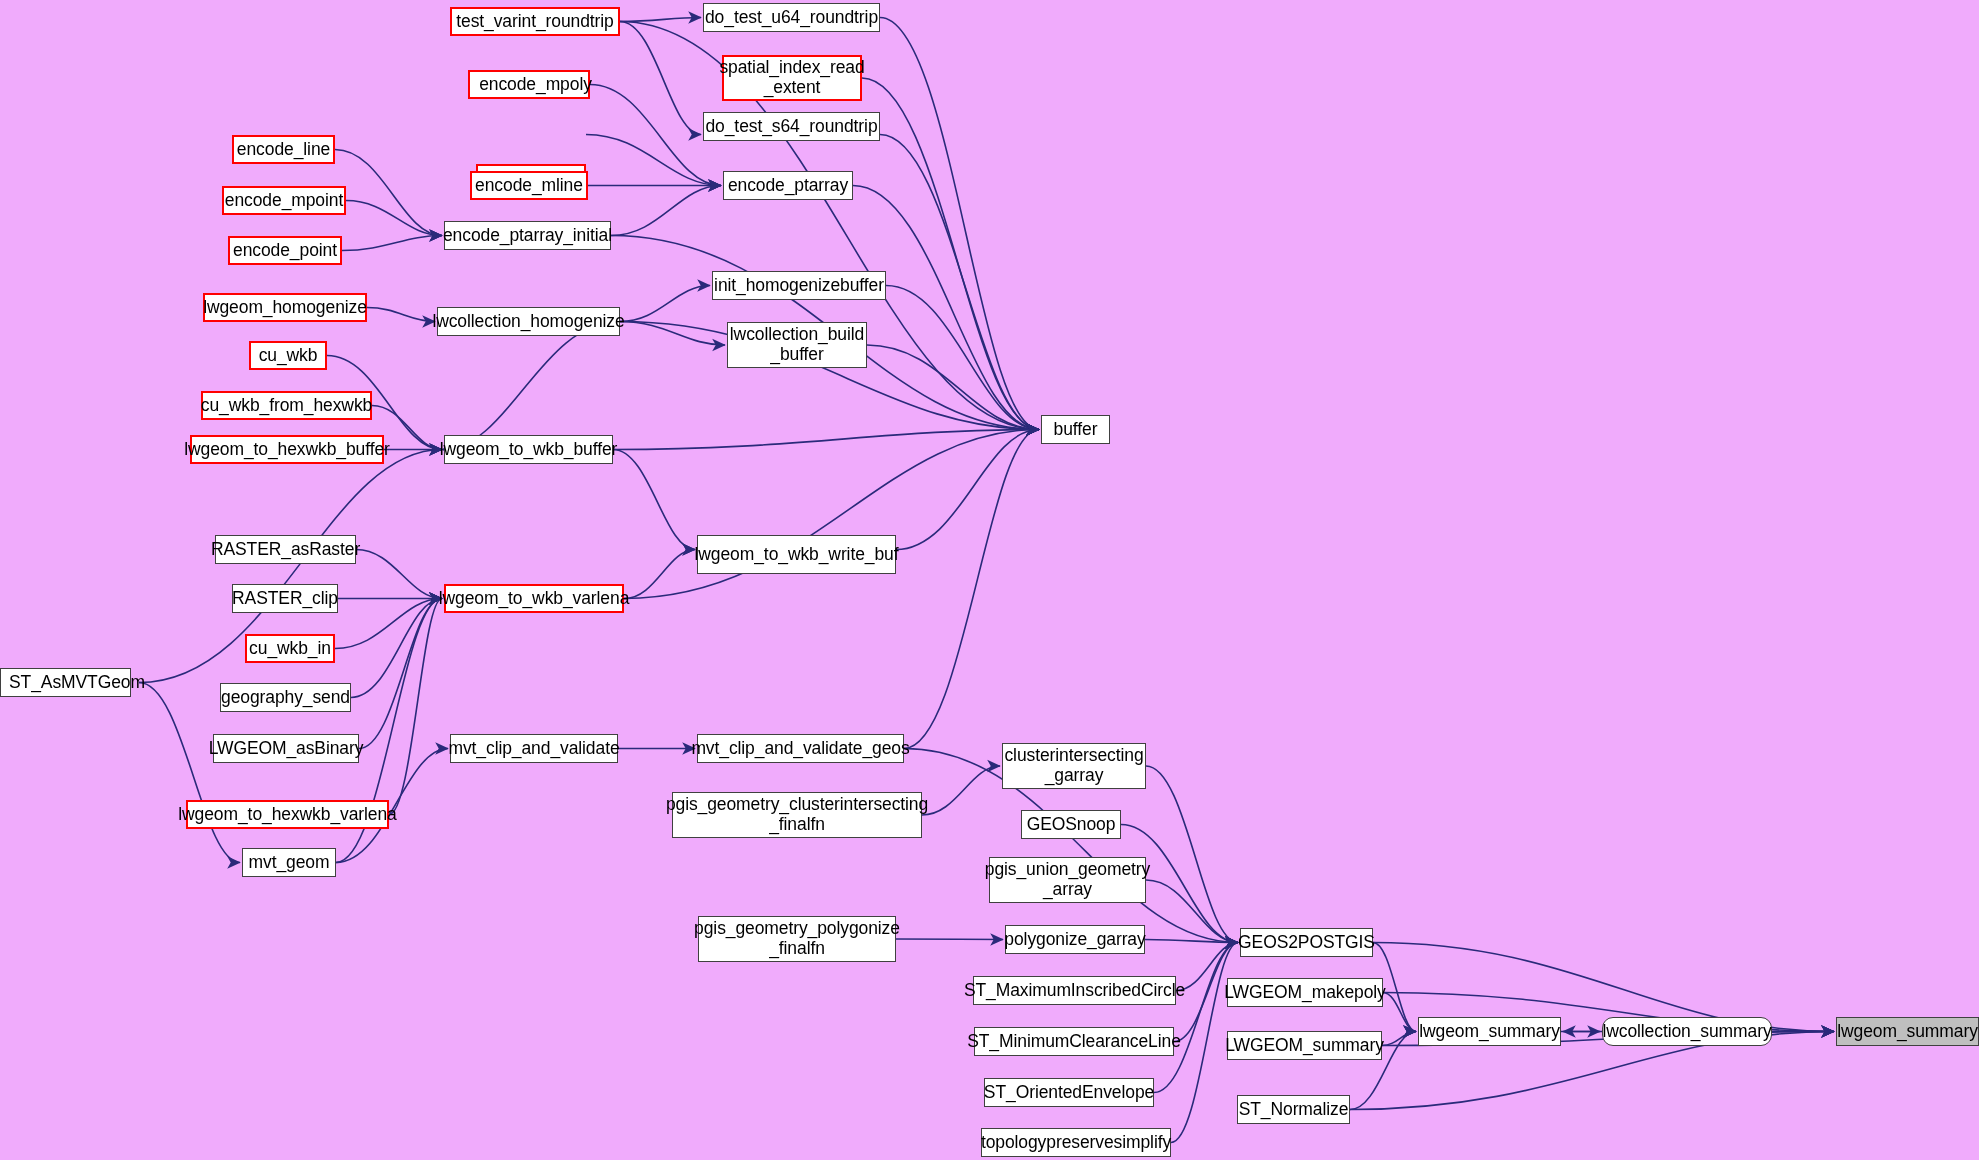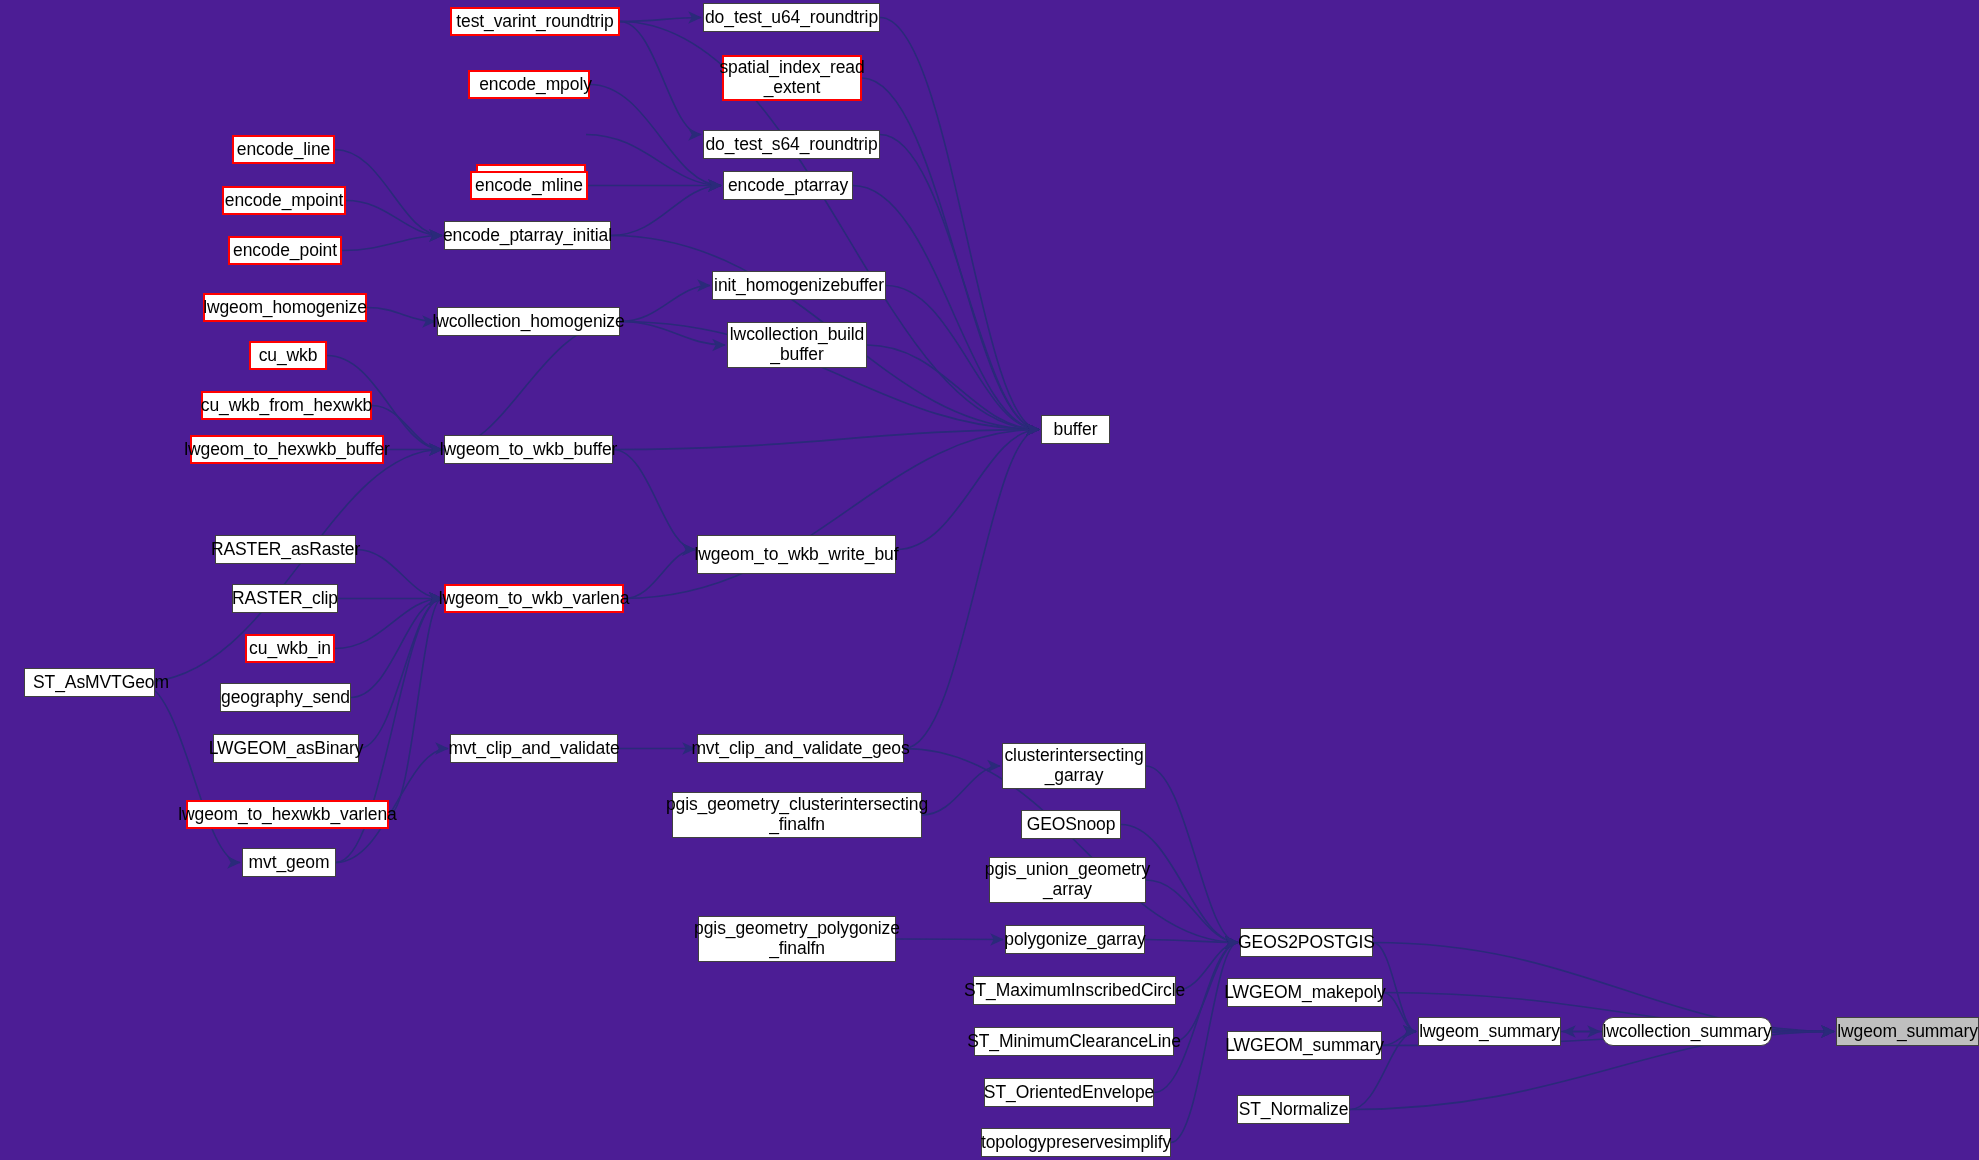--- a/index.html
+++ b/index.html
@@ -4,21 +4,21 @@
 <style>
   html, body {
     margin: 0;
     padding: 0;
     background: #ffffff;
   }
   #canvas {
     position: relative;
     width: 1979px;
     height: 1160px;
-    background: #4c1d95;
+    background: #f0abfc;
     font-family: "Liberation Sans", sans-serif;
     overflow: hidden;
   }
   #edges {
     position: absolute;
     left: 0; top: 0;
     width: 1979px;
     height: 1160px;
     pointer-events: none;
   }
@@ -123,21 +123,21 @@
         <path d="M904,748.5 C964.75,748.5 987.7,429.5 1039,429.5" fill="none" stroke="#2a2a7a" stroke-width="1.6" marker-end="url(#arrow)"></path>
       </g>
   </svg>
   <div id="nodes">
       <div class="node red" style="left: 450px; top: 7px; width: 170px; height: 29px;">test_varint_roundtrip</div>
       <div class="node" style="left: 703px; top: 3px; width: 177px; height: 29px;">do_test_u64_roundtrip</div>
       <div class="node red" style="left: 722px; top: 55px; width: 140px; height: 46px;">spatial_index_read
 _extent</div>
       <div class="node red" style="left: 468px; top: 70px; width: 122px; height: 29px; padding-left: 16px;">encode_mpoly</div>
       <div class="node red" style="left: 476px; top: 120px; width: 110px; height: 29px; margin-top: 44px;">encode_poly</div>
-      <div class="node" style="left: 703px; top: 130px; width: 177px; height: 29px;">do_test_s64_roundtrip</div>
+      <div class="node" style="left: 703px; top: 112px; width: 177px; height: 29px;">do_test_s64_roundtrip</div>
       <div class="node red" style="left: 232px; top: 135px; width: 103px; height: 29px;">encode_line</div>
       <div class="node red" style="left: 470px; top: 171px; width: 118px; height: 29px;">encode_mline</div>
       <div class="node" style="left: 723px; top: 171px; width: 130px; height: 29px;">encode_ptarray</div>
       <div class="node red" style="left: 222px; top: 186px; width: 124px; height: 29px;">encode_mpoint</div>
       <div class="node" style="left: 444px; top: 221px; width: 167px; height: 29px;">encode_ptarray_initial</div>
       <div class="node red" style="left: 228px; top: 236px; width: 114px; height: 29px;">encode_point</div>
       <div class="node" style="left: 712px; top: 271px; width: 174px; height: 29px;">init_homogenizebuffer</div>
       <div class="node red" style="left: 203px; top: 293px; width: 164px; height: 29px;">lwgeom_homogenize</div>
       <div class="node" style="left: 437px; top: 307px; width: 183px; height: 29px;">lwcollection_homogenize</div>
       <div class="node" style="left: 727px; top: 322px; width: 140px; height: 46px;">lwcollection_build
@@ -145,21 +145,21 @@
       <div class="node red" style="left: 249px; top: 341px; width: 78px; height: 29px;">cu_wkb</div>
       <div class="node red" style="left: 201px; top: 391px; width: 171px; height: 29px;">cu_wkb_from_hexwkb</div>
       <div class="node" style="left: 1041px; top: 415px; width: 69px; height: 29px;">buffer</div>
       <div class="node red" style="left: 190px; top: 435px; width: 194px; height: 29px;">lwgeom_to_hexwkb_buffer</div>
       <div class="node" style="left: 444px; top: 435px; width: 169px; height: 29px;">lwgeom_to_wkb_buffer</div>
       <div class="node" style="left: 697px; top: 535px; width: 199px; height: 39px;">lwgeom_to_wkb_write_buf</div>
       <div class="node" style="left: 215px; top: 535px; width: 141px; height: 29px;">RASTER_asRaster</div>
       <div class="node" style="left: 232px; top: 584px; width: 106px; height: 29px;">RASTER_clip</div>
       <div class="node red" style="left: 444px; top: 584px; width: 180px; height: 29px;">lwgeom_to_wkb_varlena</div>
       <div class="node red" style="left: 245px; top: 634px; width: 90px; height: 29px;">cu_wkb_in</div>
-      <div class="node" style="left: 24px; top: 668px; width: 131px; height: 29px; padding-left: 26px;">ST_AsMVTGeom</div>
+      <div class="node" style="left: 0; top: 668px; width: 131px; height: 29px; padding-left: 26px;">ST_AsMVTGeom</div>
       <div class="node" style="left: 220px; top: 683px; width: 131px; height: 29px;">geography_send</div>
       <div class="node" style="left: 213px; top: 734px; width: 146px; height: 29px;">LWGEOM_asBinary</div>
       <div class="node" style="left: 450px; top: 734px; width: 168px; height: 29px;">mvt_clip_and_validate</div>
       <div class="node" style="left: 697px; top: 734px; width: 207px; height: 29px;">mvt_clip_and_validate_geos</div>
       <div class="node" style="left: 1002px; top: 743px; width: 144px; height: 46px;">clusterintersecting
 _garray</div>
       <div class="node red" style="left: 186px; top: 800px; width: 203px; height: 29px;">lwgeom_to_hexwkb_varlena</div>
       <div class="node" style="left: 672px; top: 792px; width: 250px; height: 46px;">pgis_geometry_clusterintersecting
 _finalfn</div>
       <div class="node" style="left: 1021px; top: 810px; width: 100px; height: 29px;">GEOSnoop</div>

